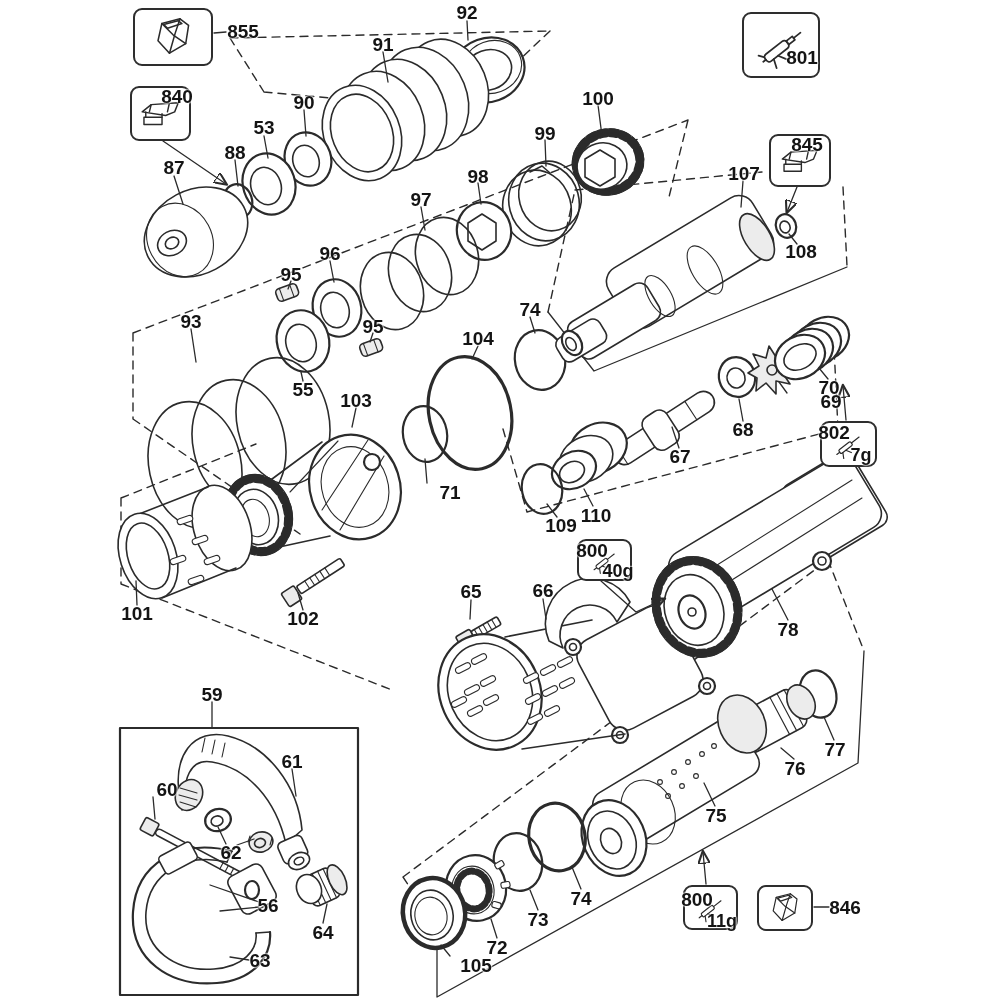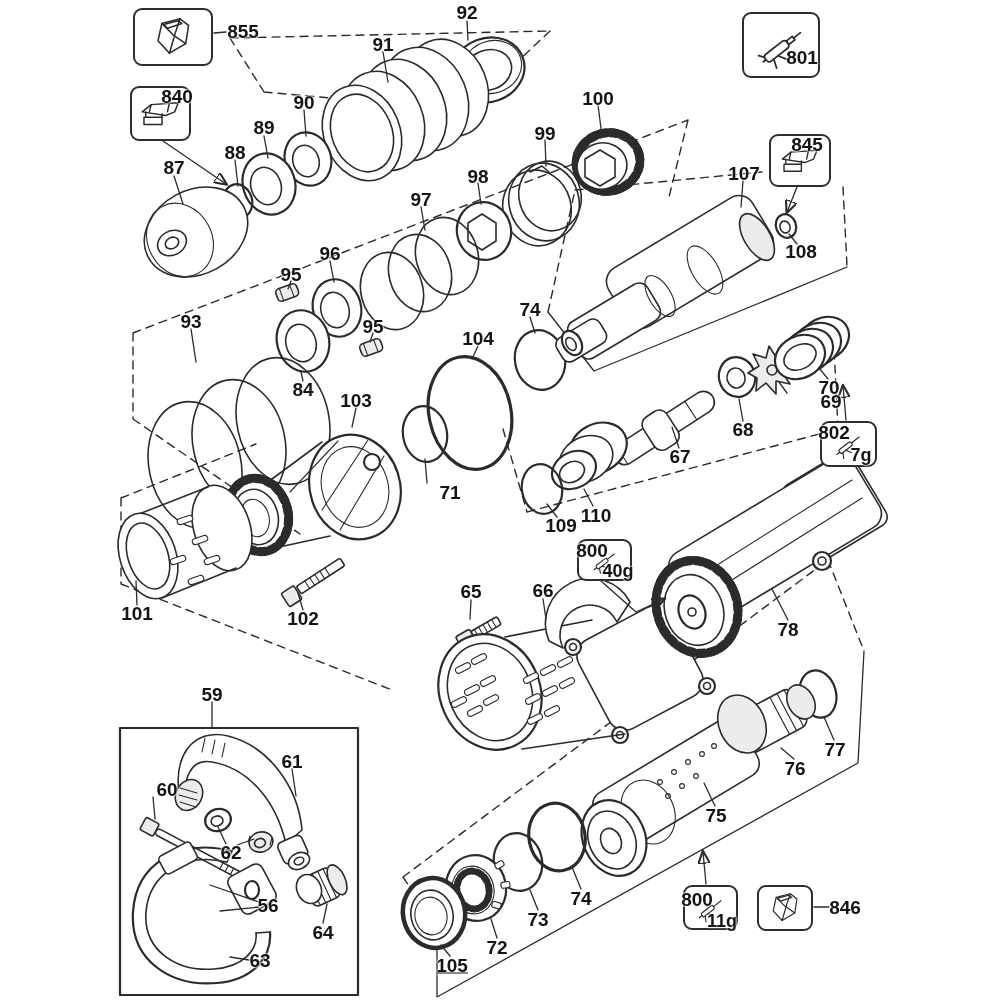--- a/index.html
+++ b/index.html
@@ -468,38 +468,38 @@
       <div class="kit-box" style="left: 757px; top: 885px; width: 56px; height: 46px;">
         <svg viewBox="0 0 48 48">
           <use href="#icon-bag"></use>
         </svg>
       </div>
     </div>
 
   <div class="layer">
       <div class="part-label" style="left: 174px; top: 167px;">87</div>
       <div class="part-label" style="left: 235px; top: 152px;">88</div>
-      <div class="part-label" style="left: 264px; top: 127px;">89</div>
+      <div class="part-label" style="left: 264px; top: 127px;">53</div>
       <div class="part-label" style="left: 304px; top: 102px;">90</div>
       <div class="part-label" style="left: 383px; top: 44px;">91</div>
       <div class="part-label" style="left: 467px; top: 12px;">92</div>
       <div class="part-label" style="left: 191px; top: 321px;">93</div>
-      <div class="part-label" style="left: 303px; top: 389px;">84</div>
+      <div class="part-label" style="left: 303px; top: 389px;">55</div>
       <div class="part-label" style="left: 291px; top: 274px;">95</div>
       <div class="part-label" style="left: 373px; top: 326px;">95</div>
       <div class="part-label" style="left: 330px; top: 253px;">96</div>
       <div class="part-label" style="left: 421px; top: 199px;">97</div>
       <div class="part-label" style="left: 478px; top: 176px;">98</div>
       <div class="part-label" style="left: 545px; top: 133px;">99</div>
       <div class="part-label" style="left: 598px; top: 98px;">100</div>
       <div class="part-label" style="left: 137px; top: 613px;">101</div>
       <div class="part-label" style="left: 303px; top: 618px;">102</div>
       <div class="part-label" style="left: 356px; top: 400px;">103</div>
       <div class="part-label" style="left: 478px; top: 338px;">104</div>
-      <div class="part-label" style="left: 452px; top: 965px; text-decoration: underline;">105</div>
+      <div class="part-label" style="left: 476px; top: 965px;">105</div>
       <div class="part-label" style="left: 744px; top: 173px;">107</div>
       <div class="part-label" style="left: 801px; top: 251px;">108</div>
       <div class="part-label" style="left: 561px; top: 525px;">109</div>
       <div class="part-label" style="left: 596px; top: 515px;">110</div>
       <div class="part-label" style="left: 268px; top: 905px;">56</div>
       <div class="part-label" style="left: 212px; top: 694px;">59</div>
       <div class="part-label" style="left: 153px; top: 789px; margin-left: 14px;">60</div>
       <div class="part-label" style="left: 292px; top: 761px;">61</div>
       <div class="part-label" style="left: 231px; top: 852px;">62</div>
       <div class="part-label" style="left: 260px; top: 960px;">63</div>

